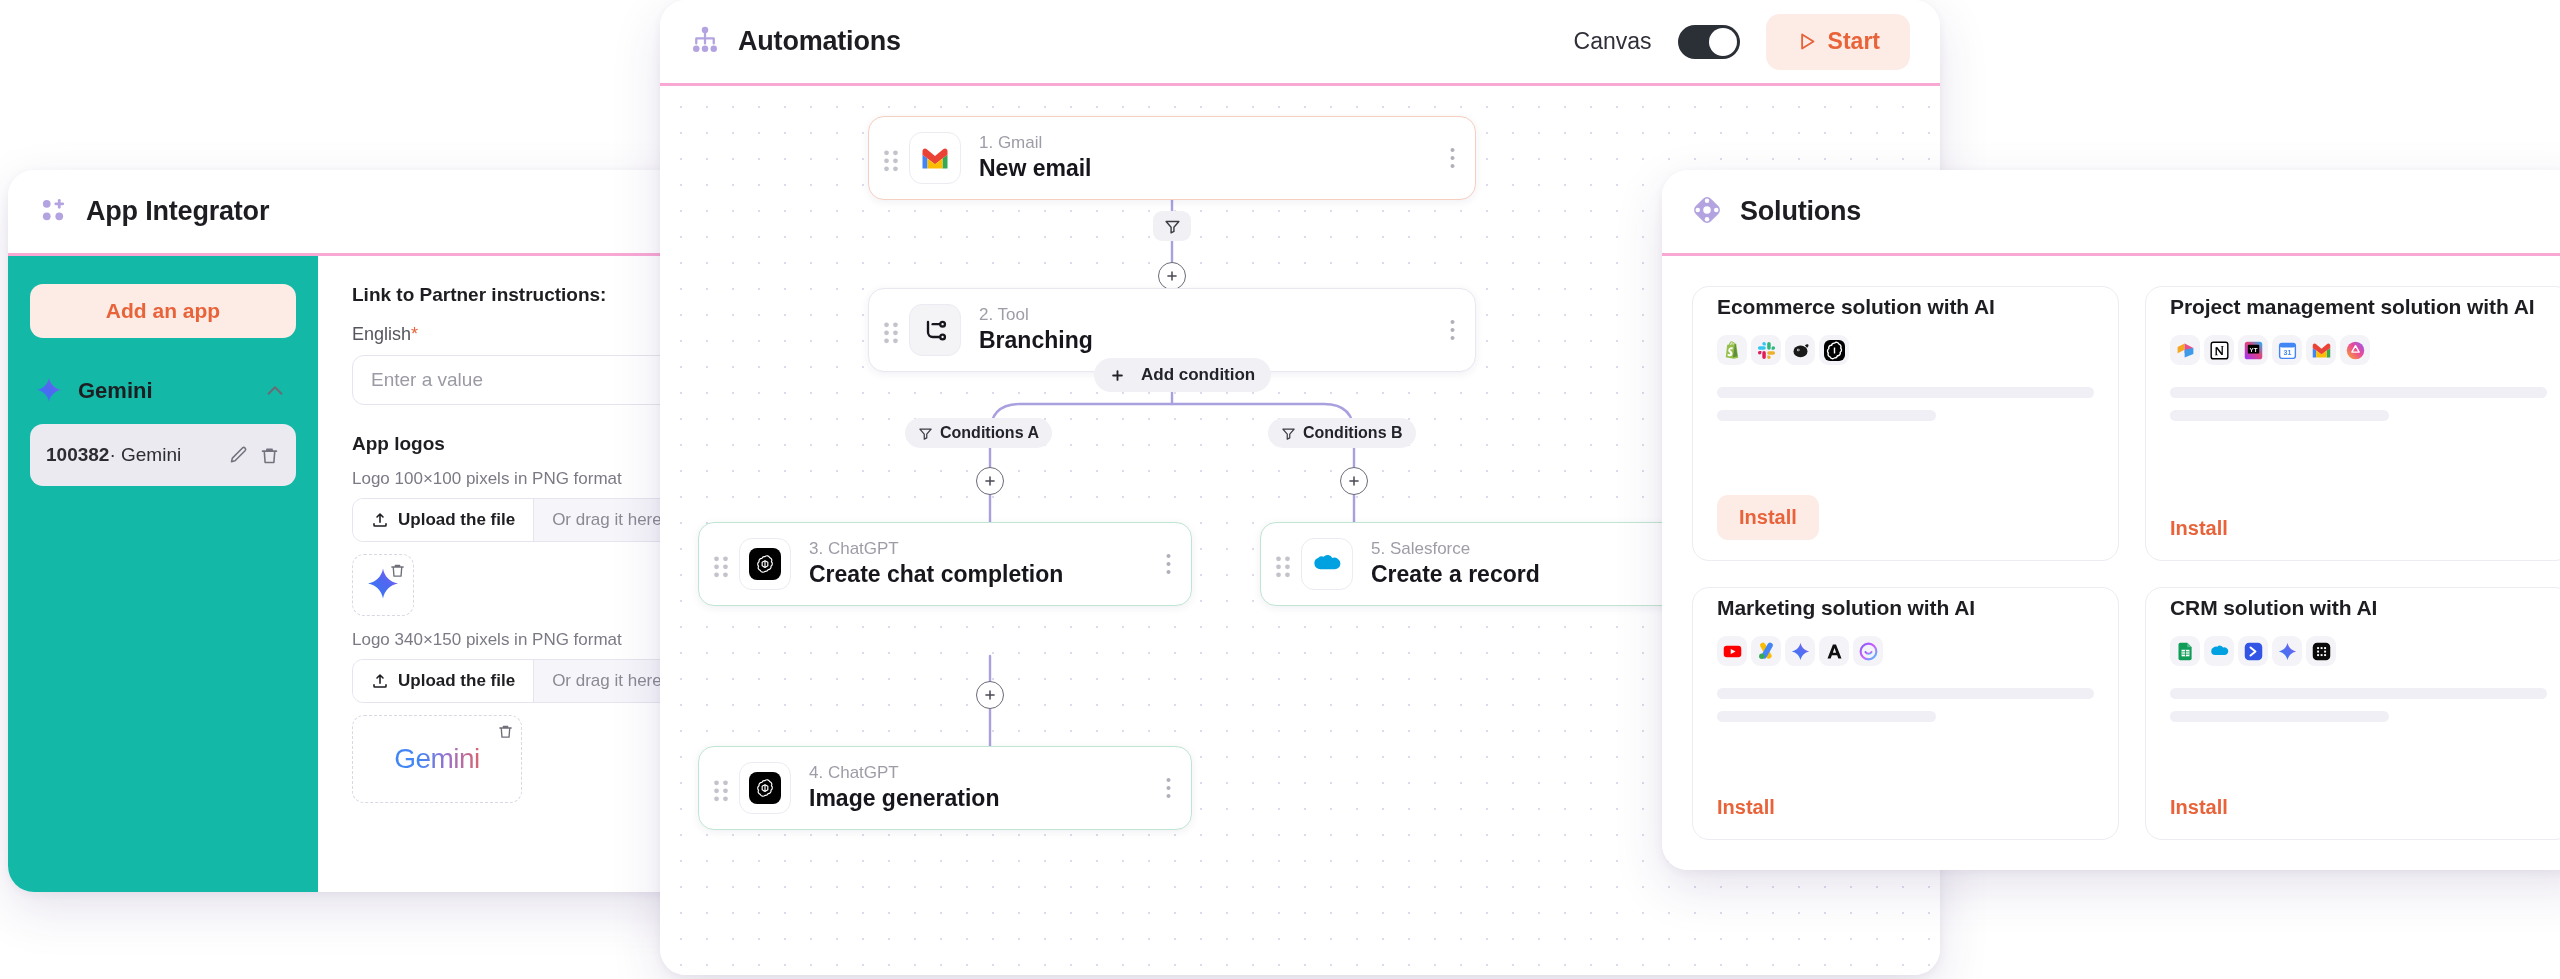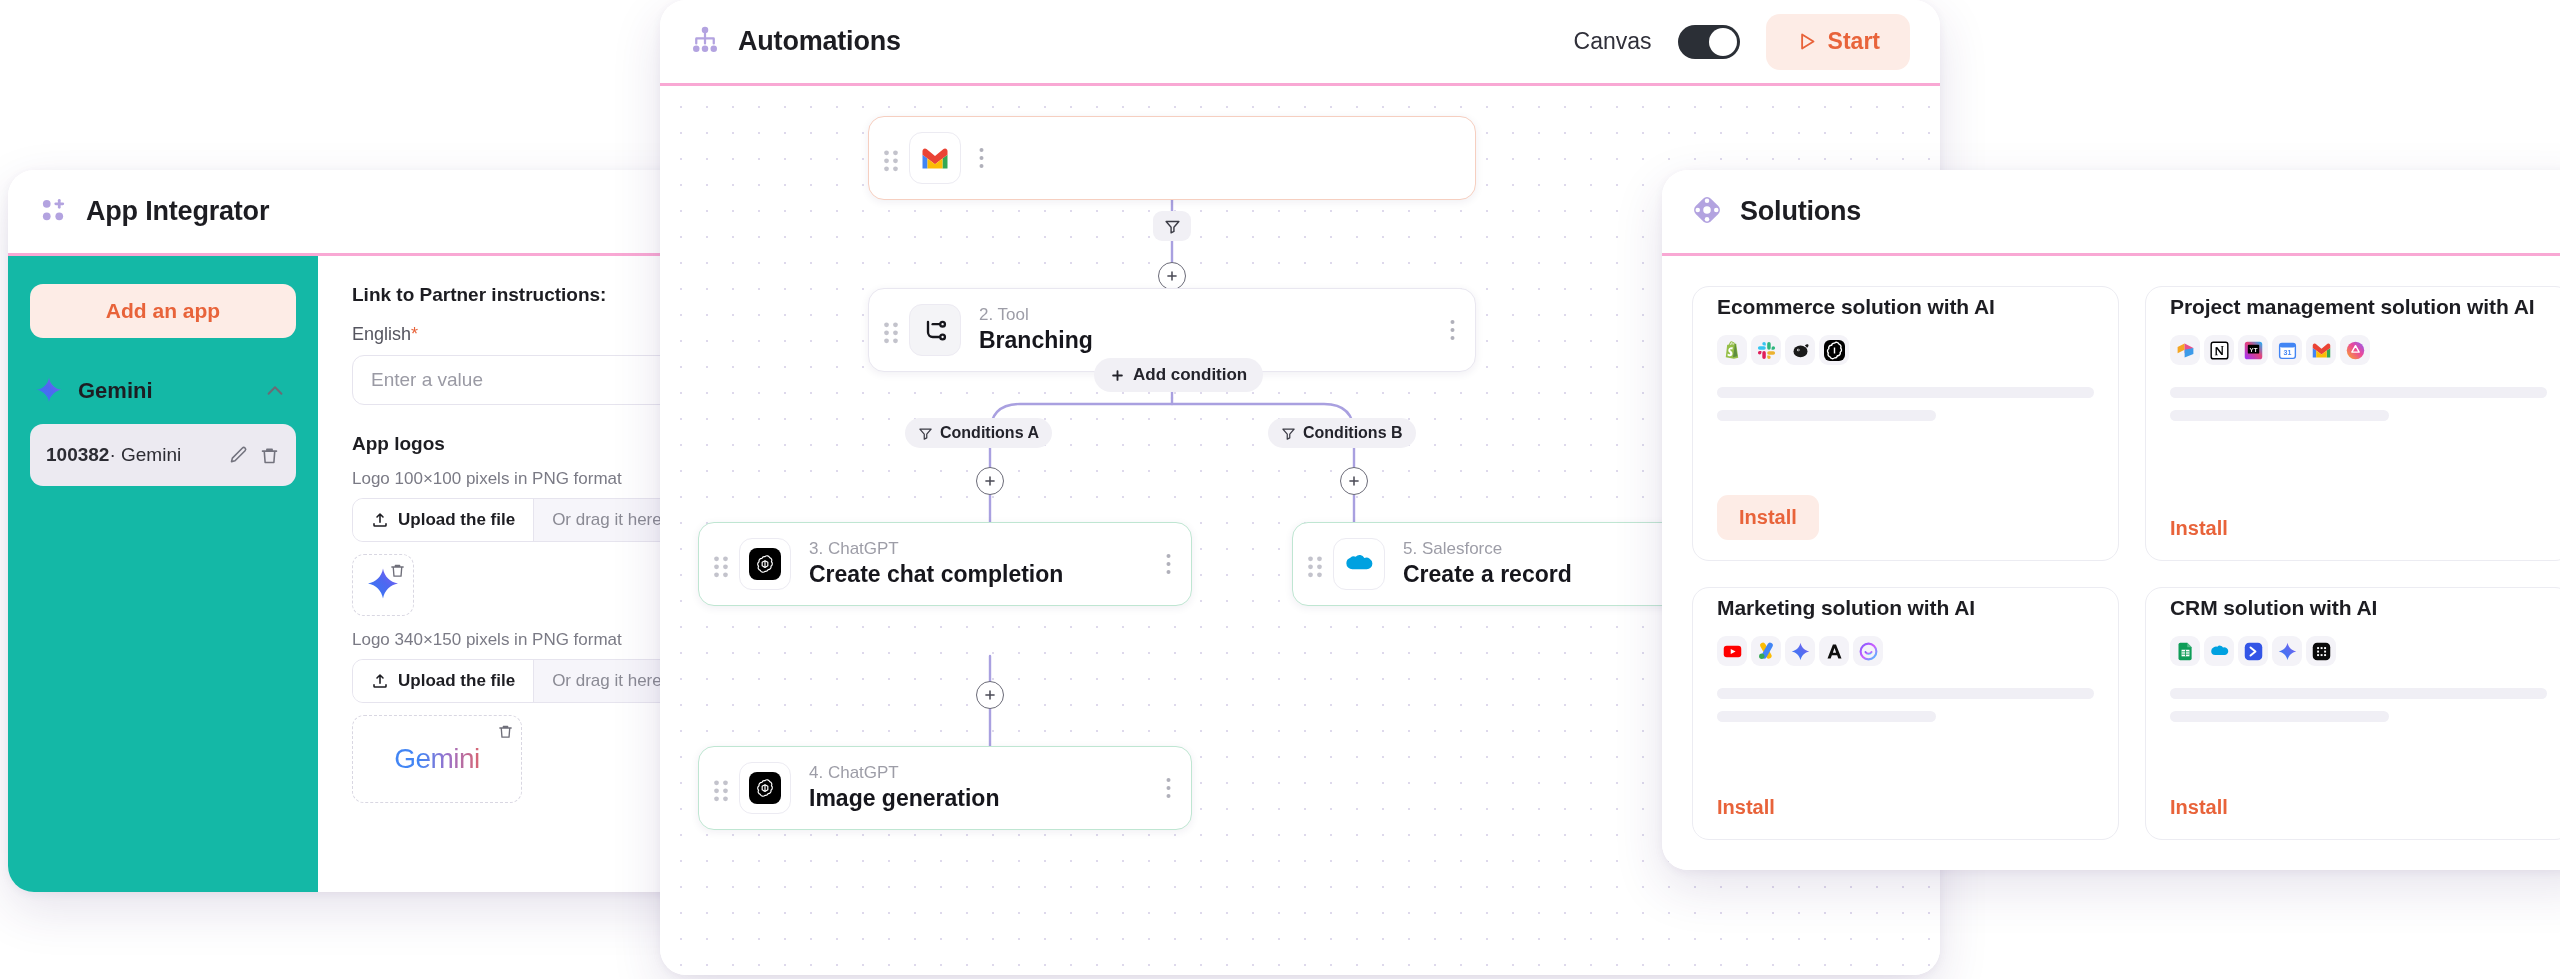--- a/index.html
+++ b/index.html
@@ -176,21 +176,21 @@
   .filter-chip svg { width: 15px; height: 15px; color: #3b3b45; }
   .funnel-btn {
     position: absolute; width: 38px; height: 30px; border-radius: 9px; background: #f1f0f5;
     display: flex; align-items: center; justify-content: center; cursor: pointer;
   }
   .funnel-btn svg { width: 17px; height: 17px; color: #3b3b45; }
   .add-cond {
     position: absolute; height: 34px; border-radius: 17px; background: #f1f0f5;
     display: flex; align-items: center; gap: 8px; padding: 0 16px; cursor: pointer;
   }
-  .add-cond span { font-size: 17px; font-weight: 700; color: #23232b; white-space: nowrap; }
+  .add-cond span { font-size: 17px; font-weight: 700; color: #23232b; white-space: nowrap; margin-left: 8px; }
   .add-cond svg { width: 15px; height: 15px; color: #23232b; }
 
   
   #solutions {
     left: 1662px; top: 170px; width: 940px; height: 700px;
     border-radius: 26px; z-index: 8;
   }
   #solutions .panel-head { height: 86px; }
   .sol-body {
     padding: 30px; display: grid; grid-template-columns: 1fr 1fr;
@@ -412,20 +412,24 @@
             </svg>
         </span>
         <span class="node-ico">
           <svg width="30" height="23" viewBox="0 0 48 36">
             <path d="M4 34h8V18L4 12z" fill="#4285f4"></path>
               <path d="M36 34h8V12l-8 6z" fill="#34a853"></path>
             <path d="M4 12l8 6 12 9 12-9 8-6V6a4 4 0 0 0-6.4-3.2L24 14 10.4 2.8A4 4 0 0 0 4 6z" fill="#ea4335"></path>
             <path d="M12 34h24V18L24 27 12 18z" fill="#fbbc04"></path>
           </svg>
         </span>
+        <div class="node-txt">
+          <div class="node-sub">1. Gmail</div>
+          <div class="node-name">New email</div>
+        </div>
         <span class="kebab">
           <svg viewBox="0 0 5 22" fill="#b0b0ba">
               <circle cx="2.5" cy="3" r="2"></circle>
               <circle cx="2.5" cy="11" r="2"></circle>
               <circle cx="2.5" cy="19" r="2"></circle>
             </svg>
         </span>
       </div>
 
       <div class="funnel-btn" style="left:493px; top:125px;">
@@ -566,21 +570,21 @@
         </div>
         <span class="kebab">
           <svg viewBox="0 0 5 22" fill="#b0b0ba">
               <circle cx="2.5" cy="3" r="2"></circle>
               <circle cx="2.5" cy="11" r="2"></circle>
               <circle cx="2.5" cy="19" r="2"></circle>
             </svg>
         </span>
       </div>
 
-      <div class="node action" style="left:600px; top:436px; width:494px;margin-left:32px;">
+      <div class="node action" style="left:600px; top:436px; width:494px;">
         <span class="grip">
           <svg viewBox="0 0 10 16" fill="#c3c3cc">
               <circle cx="2.2" cy="3" r="1.5"></circle>
               <circle cx="7.8" cy="3" r="1.5"></circle>
               <circle cx="2.2" cy="8" r="1.5"></circle>
               <circle cx="7.8" cy="8" r="1.5"></circle>
               <circle cx="2.2" cy="13" r="1.5"></circle>
               <circle cx="7.8" cy="13" r="1.5"></circle>
             </svg>
         </span>

